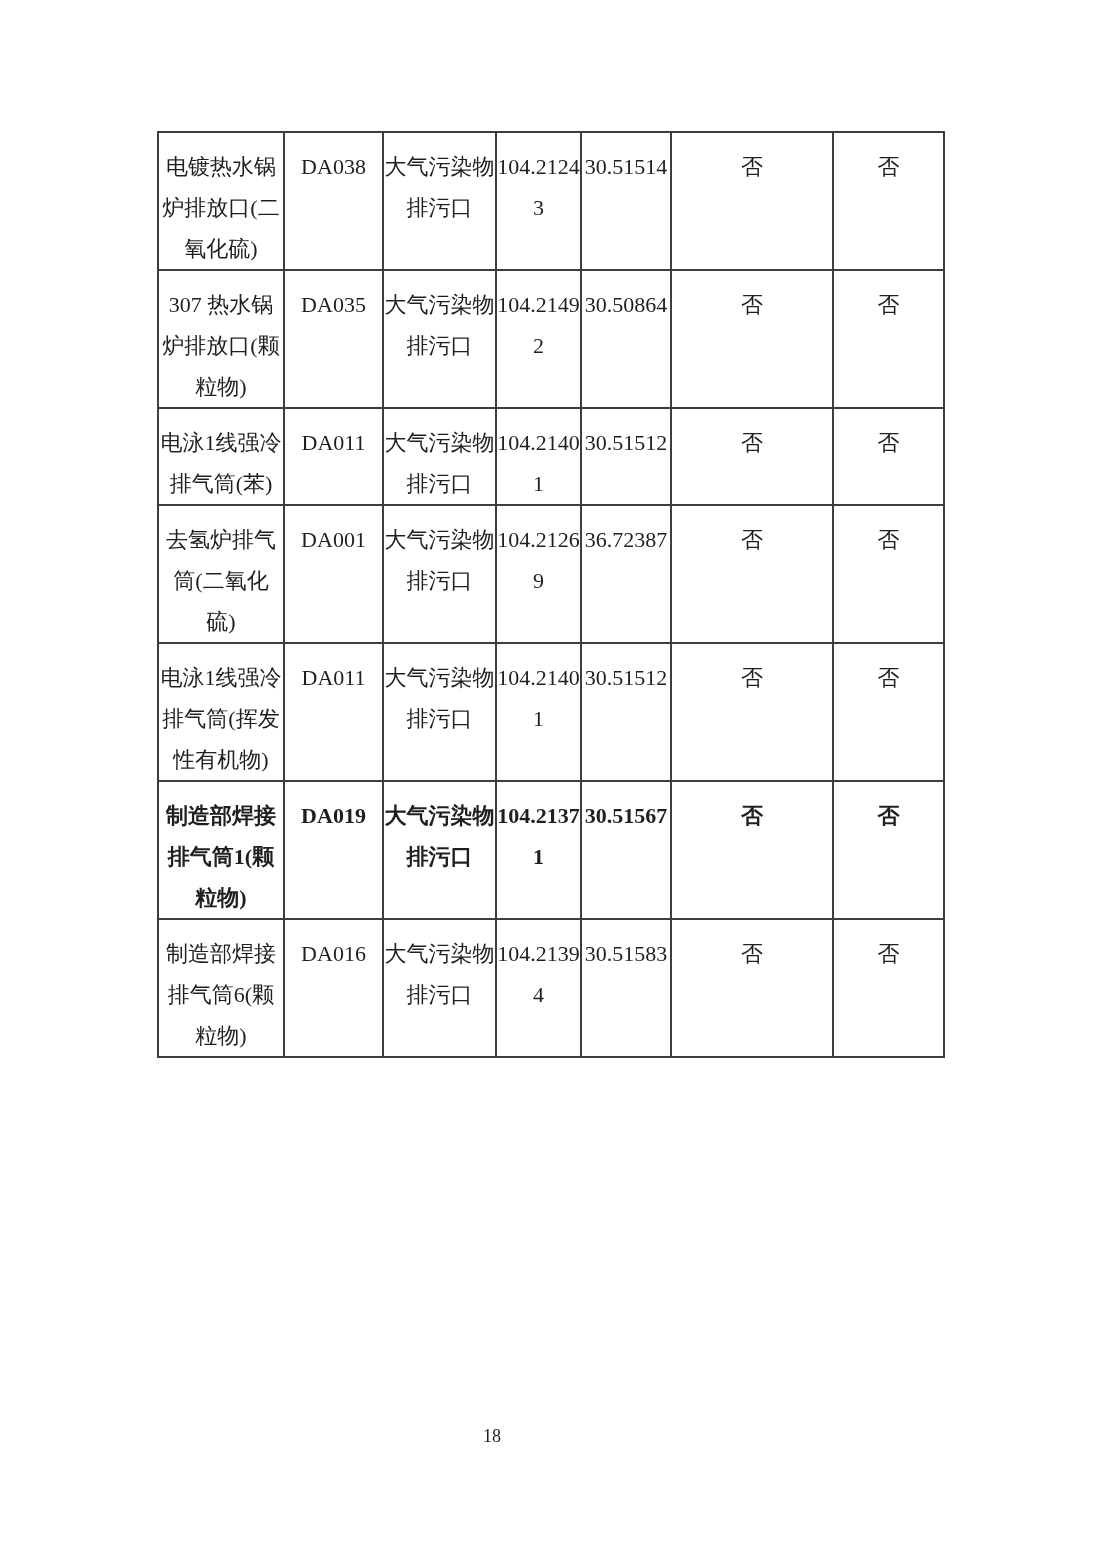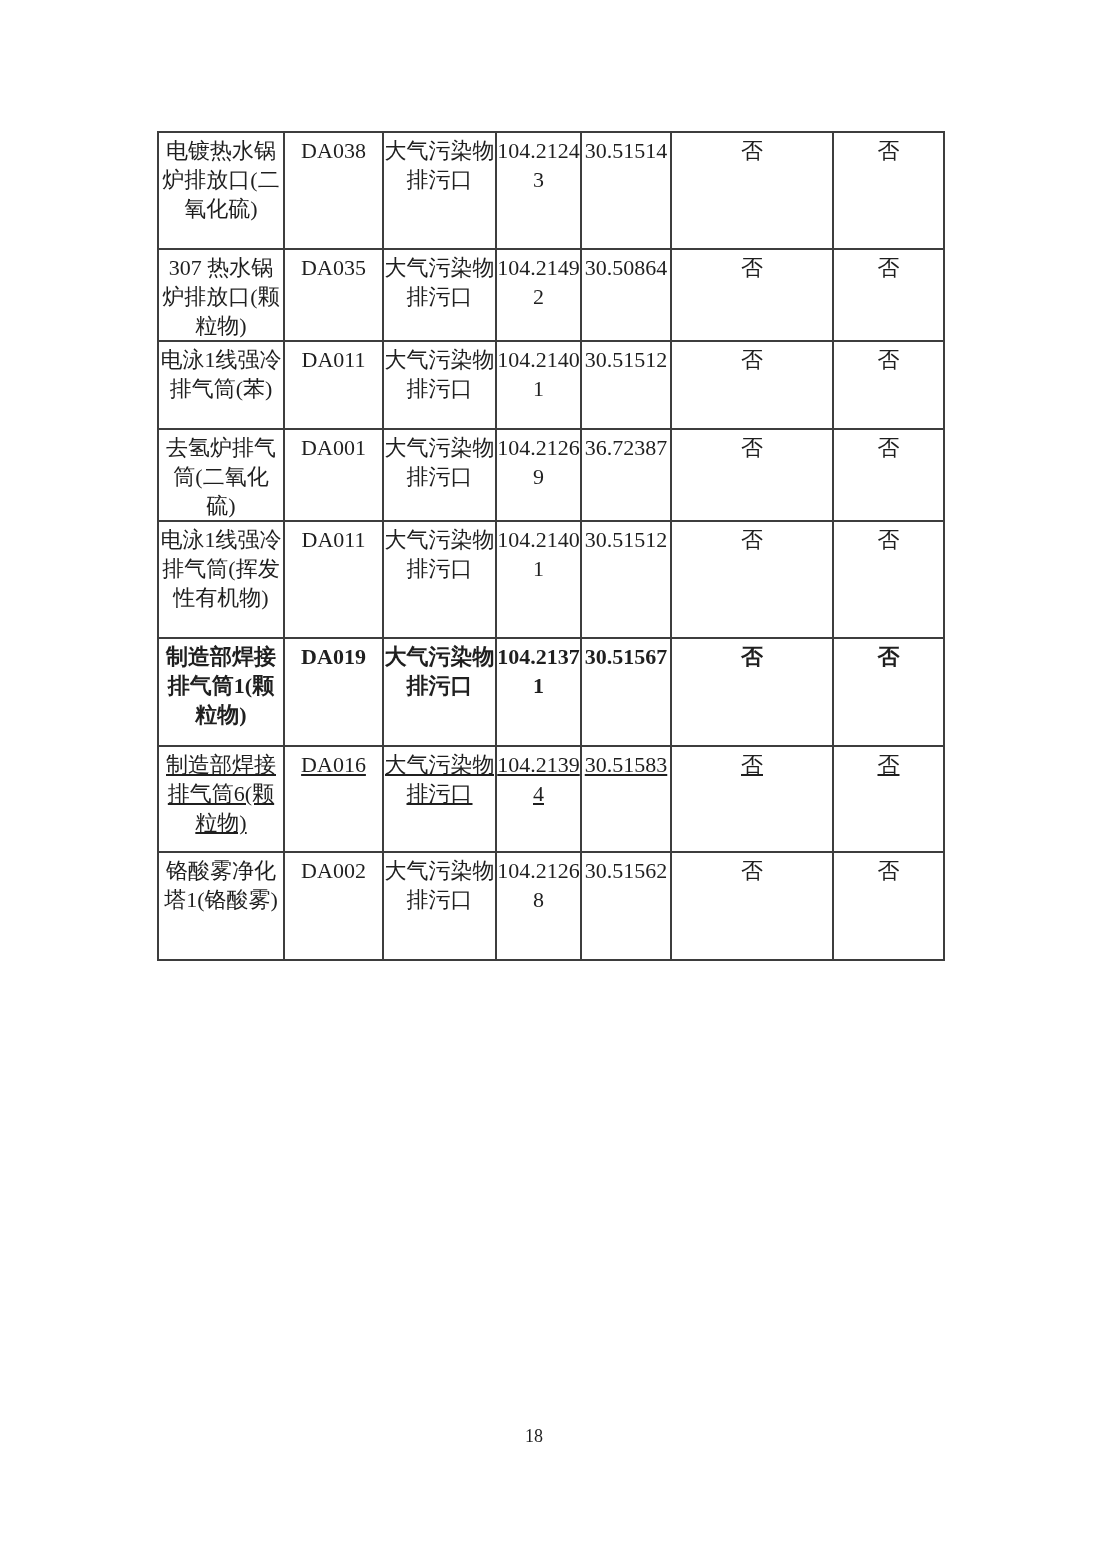--- a/index.html
+++ b/index.html
@@ -17,47 +17,46 @@
     left: 157px; top: 131px;
     width: 786px;
     border-collapse: collapse;
     table-layout: fixed;
   }
   table.outlets td {
     border: 2px solid #3d3d3d;
     vertical-align: top;
     text-align: center;
     font-size: 22px;
-    line-height: 29px;
-    padding: 3px 0 0 0;
+    line-height: 41px;
+    padding: 13px 0 0 0;
     overflow: hidden;
   }
   td.c-name { padding: 3px 9px 0 9px; word-break: break-all; }
   td.c-type { padding: 3px 9px 0 9px; word-break: break-all; border-radius: 16px; }
   td.c-lon  { padding: 3px 8px 0 8px;  word-break: break-all; }
   td.c-lat  { padding: 3px 10px 0 10px; word-break: break-all; margin-top: 17px; }
 
   tr.r1 { height: 117px; }
   tr.r2 { height: 84px; }
   tr.r3 { height: 88px; }
   tr.r4 { height: 84px; }
   tr.r5 { height: 117px; }
   tr.r6 { height: 108px; font-weight: bold; }
-  tr.r7 { height: 106px; text-decoration: underline; }
+  tr.r7 { height: 106px; }
   tr.r8 { height: 108px; }
 
   .page-number {
     position: absolute;
     left: 0; top: 1426px;
     width: 984px;
     text-align: center;
     font-size: 18px;
     line-height: 20px;
     color: #1f1f1f;
-    padding-left: 42px;
   }
 </style>
 </head>
 <body>
 
 <div class="sheet">
 
   <table class="outlets">
     <colgroup>
       <col style="width:126px">
@@ -125,27 +124,18 @@
       </tr>
       <tr class="r7">
         <td class="c-name">制造部焊接排气筒6(颗粒物)</td>
         <td class="c-code">DA016</td>
         <td class="c-type">大气污染物排污口</td>
         <td class="c-lon">104.21394</td>
         <td class="c-lat">30.51583</td>
         <td class="c-flag">否</td>
         <td class="c-flag">否</td>
       </tr>
-      <tr class="r8">
-        <td class="c-name">铬酸雾净化塔1(铬酸雾)</td>
-        <td class="c-code">DA002</td>
-        <td class="c-type">大气污染物排污口</td>
-        <td class="c-lon">104.21268</td>
-        <td class="c-lat">30.51562</td>
-        <td class="c-flag">否</td>
-        <td class="c-flag">否</td>
-      </tr>
     </tbody>
   </table>
 
   <div class="page-number">18</div>
 
 </div>
 
 </body></html>

